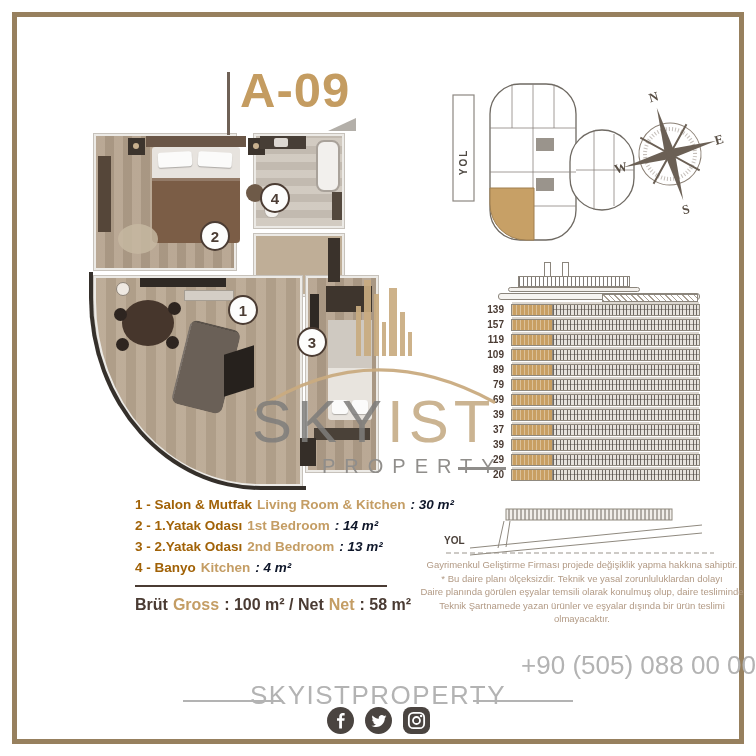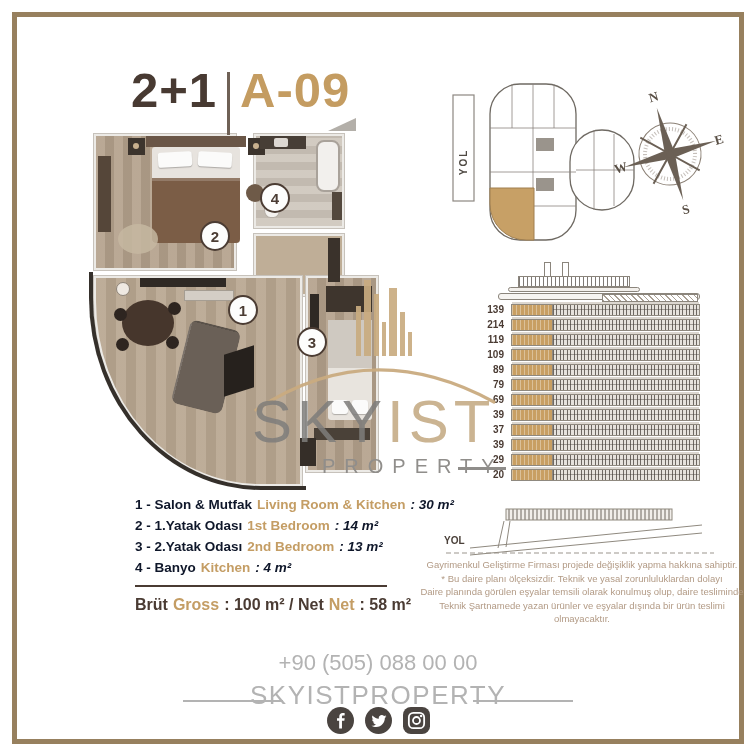--- a/index.html
+++ b/index.html
@@ -74,53 +74,52 @@
   .floors{position:absolute;left:0;top:46px;width:280px;}
   .fl{display:flex;align-items:center;height:15px;padding-left:40px;margin-right:20px;}
   .fnum{width:24px;font-size:10px;font-weight:bold;color:#4a3b33;text-align:right;flex:none;}
   .fband{flex:1;display:flex;height:12px;margin-left:7px;border:1px solid #8f897f;box-shadow:0 -3px 0 -1px #dcd7d0;box-sizing:border-box;}
   .fgold{width:40px;background:#c89f63;border-right:1px solid #8f897f;background-image:repeating-linear-gradient(90deg,rgba(255,255,255,.35) 0 1px,transparent 1px 4px);flex:none;}
   .fwin{flex:1;background:#e6e2dc;background-image:repeating-linear-gradient(90deg,rgba(70,64,58,.75) 0 1px,transparent 1px 3.5px),linear-gradient(transparent 4px,rgba(90,84,78,.5) 4px 5px,transparent 5px);}
   .basewrap{position:absolute;left:0;top:252px;width:280px;height:48px;}
   
   .legend{left:135px;top:497px;width:300px;z-index:3;font-size:13.5px;font-weight:bold;}
   .lrow{margin-bottom:6px;white-space:nowrap;}
-  .ltr{color:#0f172a;} .len{color:#c49d64;margin-left:5px;} .larea{color:#0f172a;margin-left:5px;font-style:italic;}
+  .ltr{color:#a16207;} .len{color:#c49d64;margin-left:5px;} .larea{color:#0f172a;margin-left:5px;font-style:italic;}
   .ldiv{width:252px;border-top:2px solid #4a3b33;margin:10px 0 9px;}
   .ltot{font-size:16px;color:#4a3b33;white-space:nowrap;}
   .ltot .gold{color:#c49d64;} .ltot span{margin-right:5px;}
   
   .disc{left:415px;top:558px;width:334px;text-align:center;font-size:9.5px;line-height:13.5px;color:#b29a85;z-index:3;}
   
   .wm{pointer-events:none;z-index:6;}
   .wmbars{left:356px;top:276px;display:flex;align-items:flex-end;gap:3px;height:80px;}
   .wmbars i{display:block;background:#c9ab80;opacity:.92;}
   .wmbars i:nth-child(1){width:5px;height:50px;} .wmbars i:nth-child(2){width:7px;height:76px;}
   .wmbars i:nth-child(3){width:5px;height:62px;} .wmbars i:nth-child(4){width:4px;height:34px;}
   .wmbars i:nth-child(5){width:8px;height:68px;} .wmbars i:nth-child(6){width:5px;height:44px;}
   .wmbars i:nth-child(7){width:4px;height:24px;}
   .wmtext{left:252px;top:392px;font-size:60px;font-weight:300;letter-spacing:5px;line-height:1;white-space:nowrap;text-align:right;}
   .wm-gray{color:#7e7d7b;opacity:.85;} .wm-gold{color:#cbb492;}
   .wmsub{left:322px;top:455px;font-size:20px;letter-spacing:9px;color:#908e8b;}
   .wmdash{left:458px;top:467px;width:48px;height:3px;background:#8f8d8a;}
   
-  .phone{left:0;right:0;top:650px;text-align:center;font-size:22px;color:#b3b3b3;z-index:3;}
+  .phone{left:0;right:0;top:650px;text-align:right;font-size:26px;color:#b3b3b3;z-index:3;}
   .brand{left:0;right:0;top:680px;text-align:center;font-size:26px;letter-spacing:1.5px;color:#b3b3b3;z-index:3;}
   .fline{top:700px;width:100px;height:2px;background:#b3b3b3;z-index:3;}
   .fline-l{left:183px;} .fline-r{left:473px;}
   .social{left:0;right:0;top:707px;display:flex;justify-content:center;gap:11px;z-index:3;}
   .social svg{display:block;}
 </style>
 </head>
 <body>
 
 <div class="canvas">
   <div class="frame"></div>
 
-  <div class="abs t-rooms">2+1</div>
   <div class="abs t-div"></div>
   <div class="abs t-unit">A-09</div>
 
   <div class="abs plan">
     <div class="room wood r2"></div>
     <div class="room r4"></div>
     <div class="room hall wood"></div>
     <div class="room wood r1"></div>
     <div class="abs curve"></div>
     <div class="room wood r3"></div>
@@ -216,21 +215,21 @@
     <div class="roofpart roofhatch"></div>
     <div class="floors">
       <div class="fl">
           <span class="fnum">139</span>
           <span class="fband">
             <i class="fgold"></i>
             <i class="fwin"></i>
           </span>
         </div>
       <div class="fl">
-          <span class="fnum">214</span>
+          <span class="fnum">157</span>
           <span class="fband">
             <i class="fgold"></i>
             <i class="fwin"></i>
           </span>
         </div>
       <div class="fl">
           <span class="fnum">119</span>
           <span class="fband">
             <i class="fgold"></i>
             <i class="fwin"></i>

